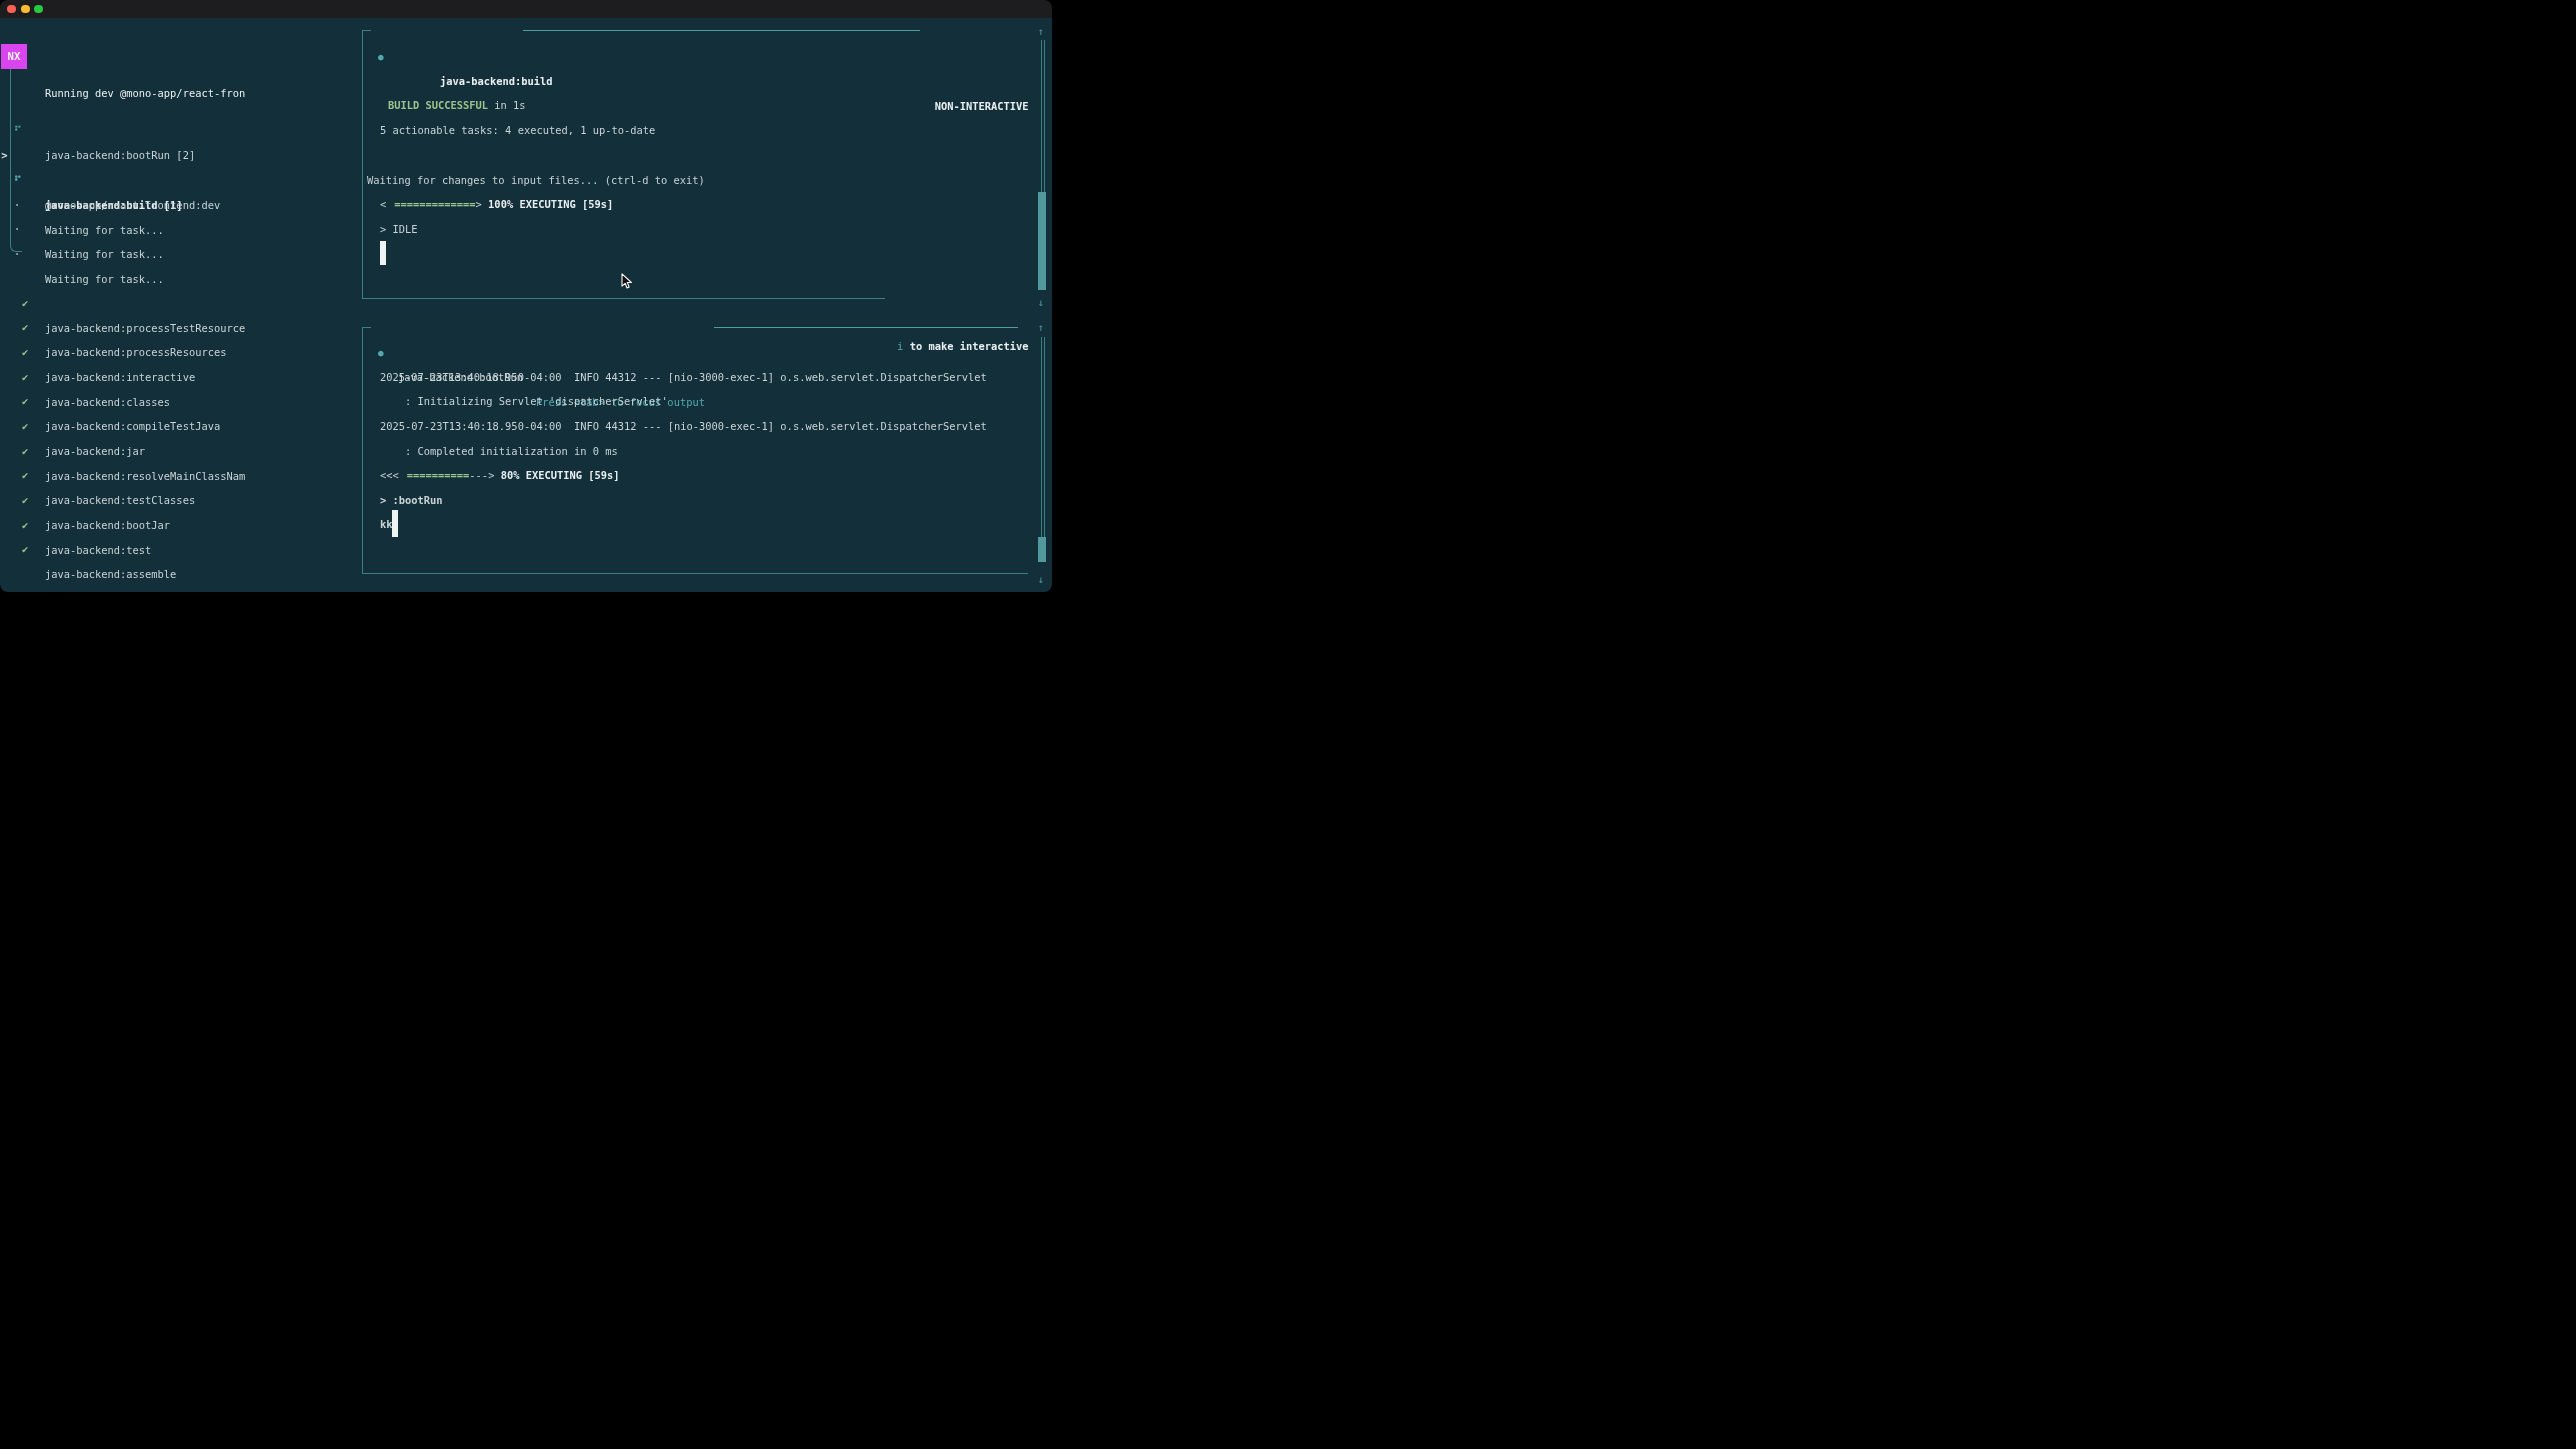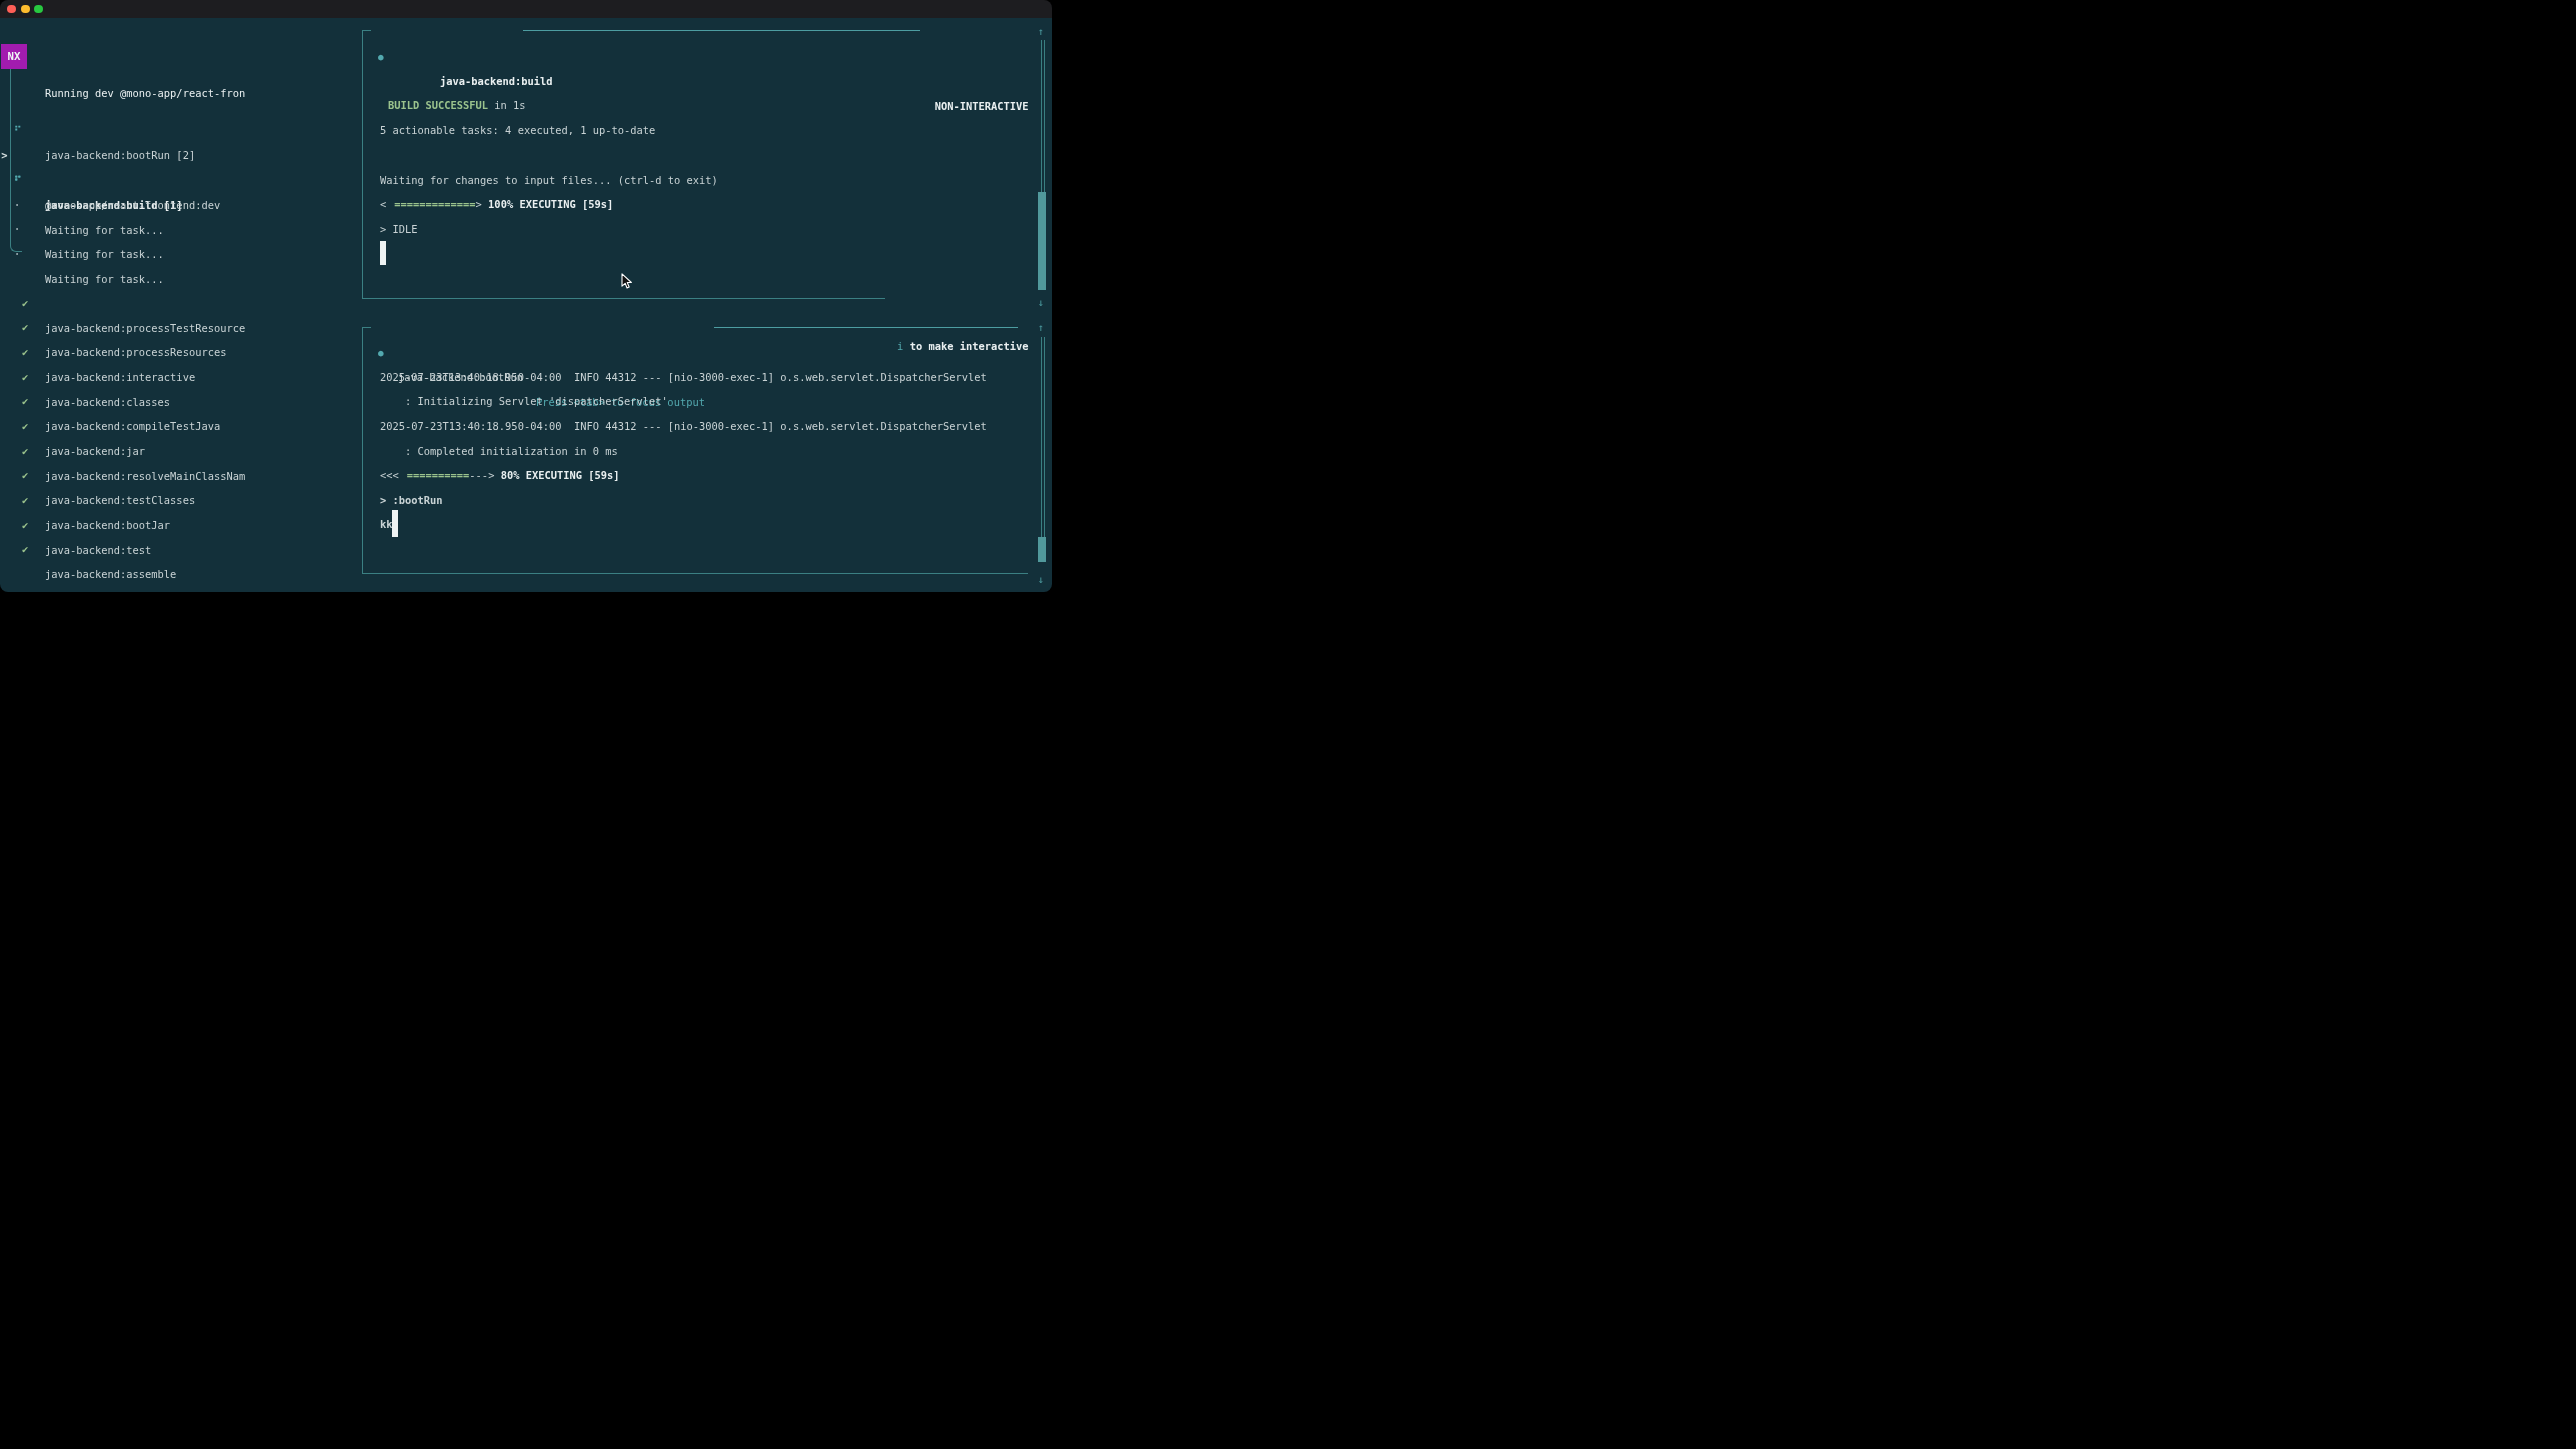--- a/index.html
+++ b/index.html
@@ -12,21 +12,21 @@
   .tl.max{left:34px;background:#28c840;}
   .term{position:absolute;left:0;top:18px;width:1052px;height:574px;background:#13303a;color:#c9d3d5;}
   .row{position:absolute;height:25px;line-height:25px;white-space:pre;}
   .b{font-weight:700;}
   .gray{color:#c9d3d5;}
   .white{color:#eaf0f1;}
   .teal{color:#53a9af;}
   .green{color:#9bc38d;margin-left:8px;}
   .dim{color:#8fa1a6;}
   
-  .nx-box{position:absolute;left:1.3px;top:26px;width:25.5px;height:25px;background:#a21caf;
+  .nx-box{position:absolute;left:1.3px;top:26px;width:25.5px;height:25px;background:#d946ef;
           color:#f0f6f6;font-weight:700;text-align:center;line-height:25px;font-size:10.7px;}
   .tree-line{position:absolute;left:10px;top:51px;width:10.7px;height:182px;
              border-left:1.3px solid #3b8083;border-bottom:1.3px solid #3b8083;border-bottom-left-radius:6px;}
   .task-icon{position:absolute;left:14px;width:17.4px;text-align:left;}
   .sel{position:absolute;left:1.3px;width:10.7px;color:#d3dcdd;font-weight:700;}
   .tname{position:absolute;left:45px;}
   .hdr-name{position:absolute;left:45px;font-weight:400;margin-top:12px;}
   
   .pborder{position:absolute;border-left:1.3px solid #3b8083;border-bottom:1.3px solid #3b8083;}
   .pstub{position:absolute;height:0;border-top:1.3px solid #3b8083;}
@@ -153,21 +153,21 @@
     <div class="row" style="top:1.3px;left:362px;width:690px;">
       <span class="bullet" style="left:16px;">●</span>
       <span style="position:absolute;left:36px;margin-left:42px;" class="b white">java-backend:build</span>
       <span class="right35 white" style="font-weight:600;">NON-INTERACTIVE</span>
     </div>
     <div class="hline" style="left:523px;top:12px;width:397px;"></div>
     <div class="sb-arrow" style="top:1.3px;">↑</div>
 
     <div class="row" style="top:75px;left:380px;"><span class="green b">BUILD SUCCESSFUL</span><span class="gray"> in 1s</span></div>
     <div class="row gray" style="top:100px;left:380px;">5 actionable tasks: 4 executed, 1 up-to-date</div>
-    <div class="row gray" style="top:150px;left:380px;">Waiting for changes to input files... (ctrl-d to exit)</div>
+    <div class="row gray" style="top:150px;left:367px;">Waiting for changes to input files... (ctrl-d to exit)</div>
     <div class="row" style="top:174px;left:380px;"><span class="gray">&lt;</span><span class="green b">=============</span><span class="gray">&gt;</span><span class="b white"> 100% EXECUTING [59s]</span></div>
     <div class="row gray" style="top:199px;left:380px;">&gt; IDLE</div>
     <div class="cursor-block" style="left:380px;top:223px;height:24px;"></div>
 
     <div class="sb-track" style="top:22px;height:152px;"></div>
     <div class="sb-thumb" style="top:174px;height:98px;"></div>
     <div class="sb-arrow" style="top:272px;">↓</div>
     <div class="row right35" style="top:272px;margin-top:44px;"><span class="teal">i</span><span class="b white"> to make interactive</span></div>
 
     <div class="pstub" style="left:362px;top:309px;width:8.7px;"></div>

